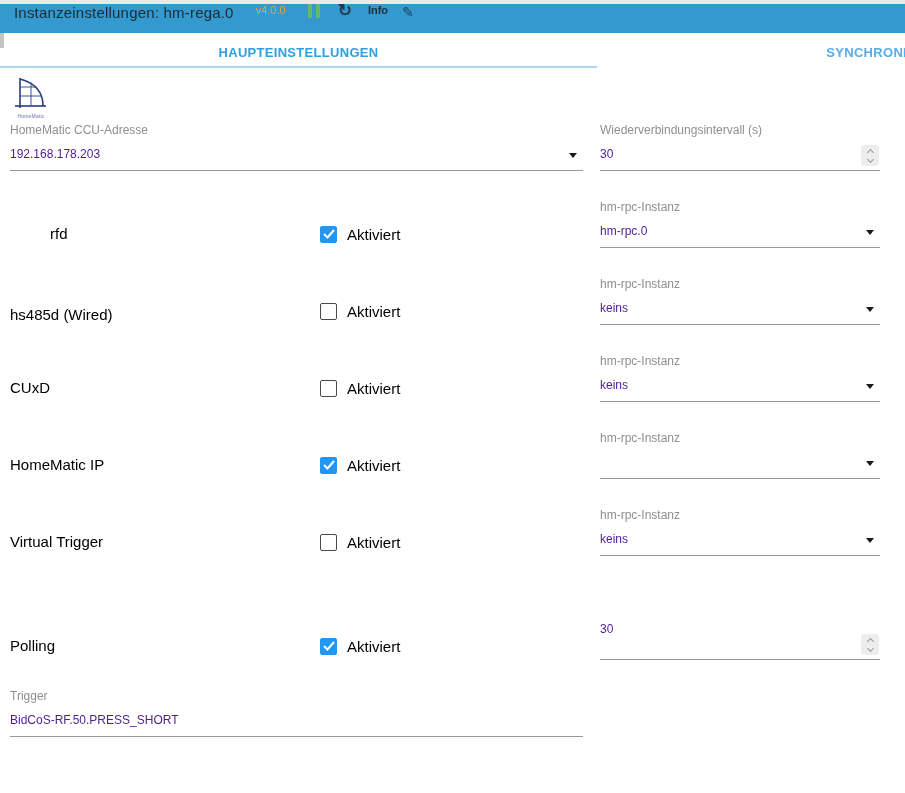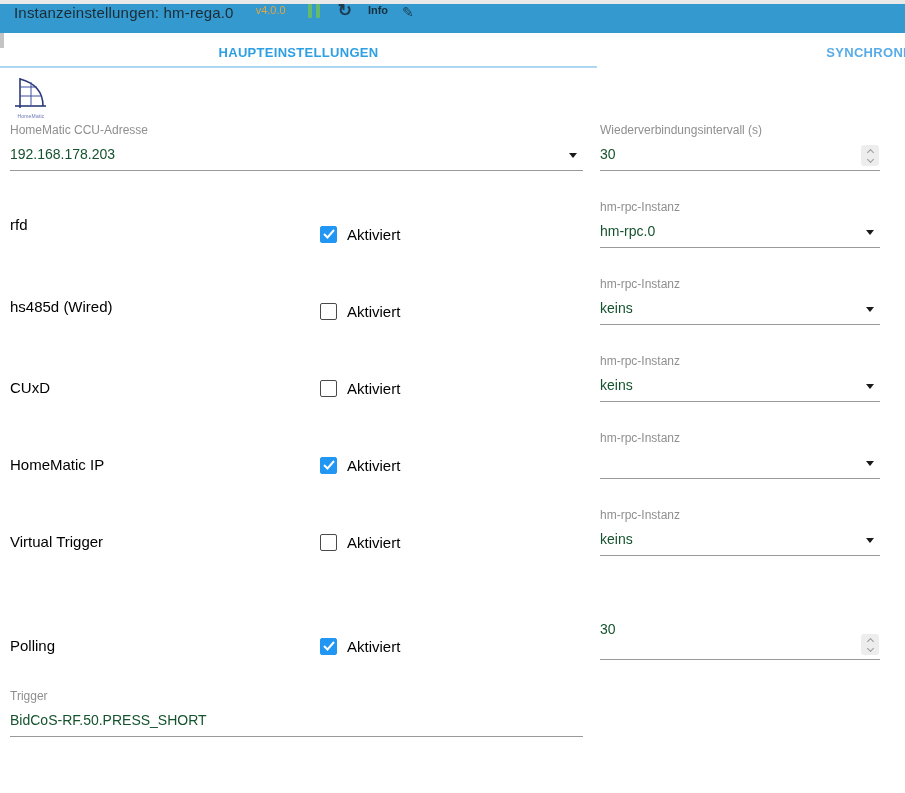--- a/index.html
+++ b/index.html
@@ -27,21 +27,21 @@
                font-weight:bold; letter-spacing:.3px; white-space:nowrap; cursor:pointer; }
   .tab-underline { position:absolute; top:66px; left:0; width:597px; height:2px; background:#aed7f4; }
 
   
   .logo { position:absolute; top:77px; left:12px; width:38px; text-align:center; }
   .logo-caption { font-size:5px; color:#6a74b5; letter-spacing:.2px; line-height:5px; }
 
   
   .field { position:absolute; height:48px; }
   .flabel { font-size:12px; color:#8f8f8f; line-height:14px; }
-  .fvalue { font-size:14px; color:#14532d; line-height:18px; margin-top:8px; white-space:nowrap; }
+  .fvalue { font-size:12px; color:#4c1d95; line-height:18px; margin-top:8px; white-space:nowrap; }
   .funder { position:absolute; left:0; right:0; bottom:0; height:1px; background:#999; }
   .caret { position:absolute; right:6px; bottom:13px; width:0; height:0;
            border-left:4px solid transparent; border-right:4px solid transparent;
            border-top:5px solid #1a1a1a; }
   .spinner { position:absolute; right:1px; top:22px; width:18px; height:21px; background:#ededed;
              border-radius:3px; display:flex; flex-direction:column; align-items:center;
              justify-content:center; cursor:pointer; }
   .chev { width:5px; height:5px; border-right:1.5px solid #999; border-bottom:1.5px solid #999; }
   .chev.up { transform:rotate(-135deg); margin-bottom:1px; }
   .chev.down { transform:rotate(45deg); margin-top:1px; }
@@ -103,37 +103,37 @@
   <div class="field" style="top:123px; left:600px; width:280px;">
     <div class="flabel">Wiederverbindungsintervall (s)</div>
     <div class="fvalue">30</div>
     <span class="spinner">
         <span class="chev up"></span>
         <span class="chev down"></span>
       </span>
     <div class="funder"></div>
   </div>
 
-  <span class="rname" style="top:216px;">rfd</span>
+  <span class="rname" style="top:225px;margin-left:40px;">rfd</span>
   <span class="cbwrap" style="top:224px;">
     <span class="cb checked">
       <svg width="12" height="10" viewBox="0 0 12 10">
           <polyline points="1,5 4.5,8.5 11,1" fill="none" stroke="#fff" stroke-width="2"></polyline>
         </svg>
     </span>
     <span class="cblabel">Aktiviert</span>
   </span>
   <div class="field" style="top:200px; left:600px; width:280px;">
     <div class="flabel">hm-rpc-Instanz</div>
     <div class="fvalue">hm-rpc.0</div>
     <span class="caret"></span>
     <div class="funder"></div>
   </div>
 
-  <span class="rname" style="top:298px;">hs485d (Wired)</span>
+  <span class="rname" style="top:306px;">hs485d (Wired)</span>
   <span class="cbwrap" style="top:301px;">
     <span class="cb">
       
     </span>
     <span class="cblabel">Aktiviert</span>
   </span>
   <div class="field" style="top:277px; left:600px; width:280px;">
     <div class="flabel">hm-rpc-Instanz</div>
     <div class="fvalue">keins</div>
     <span class="caret"></span>

